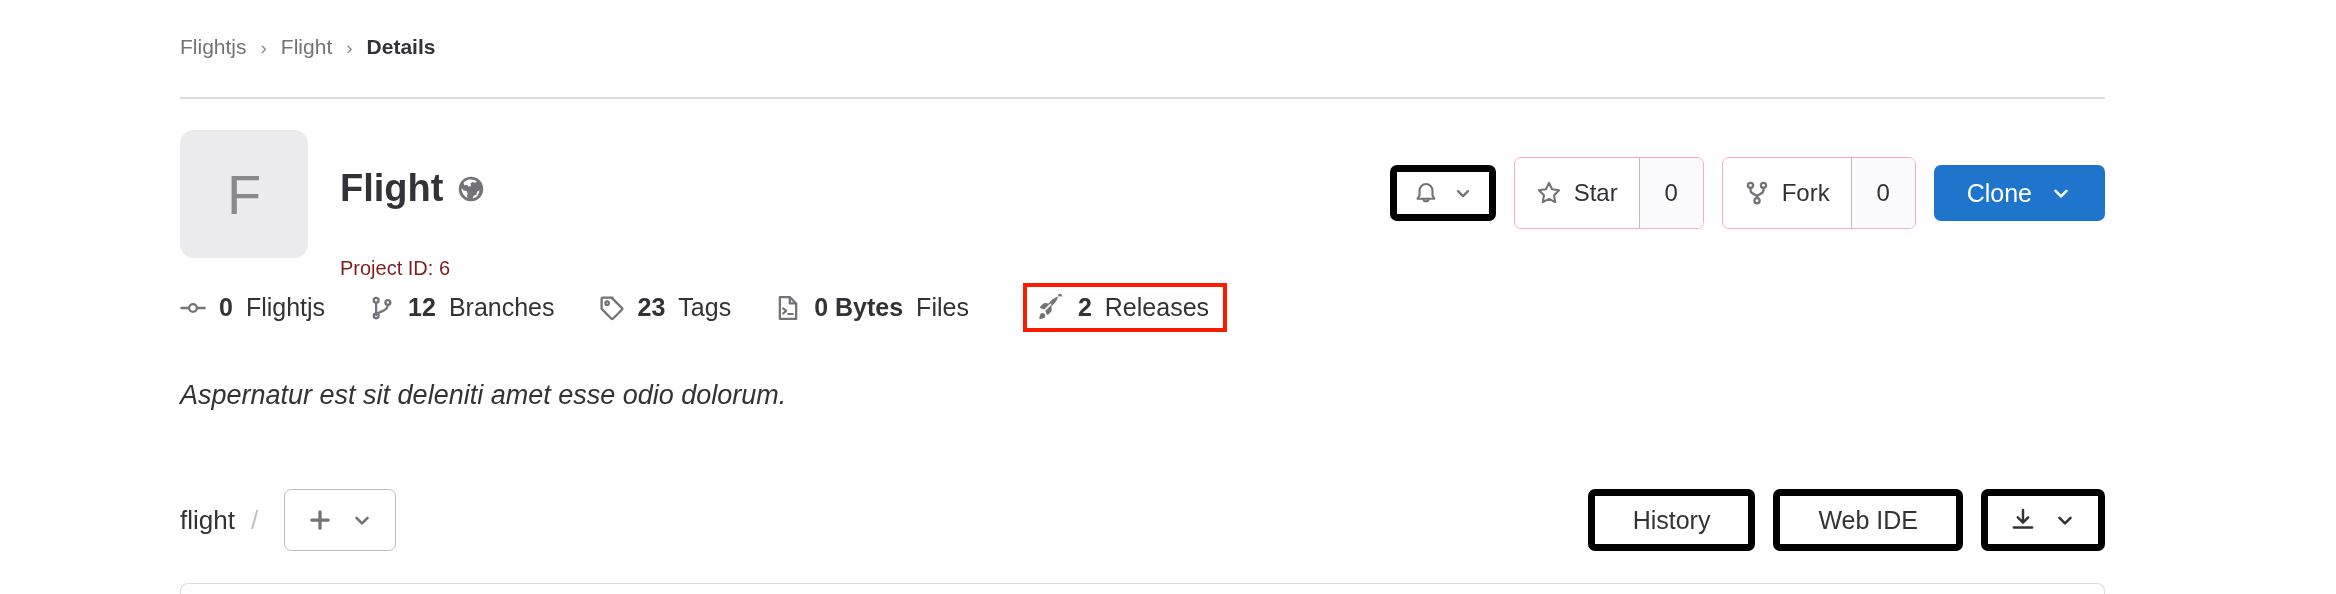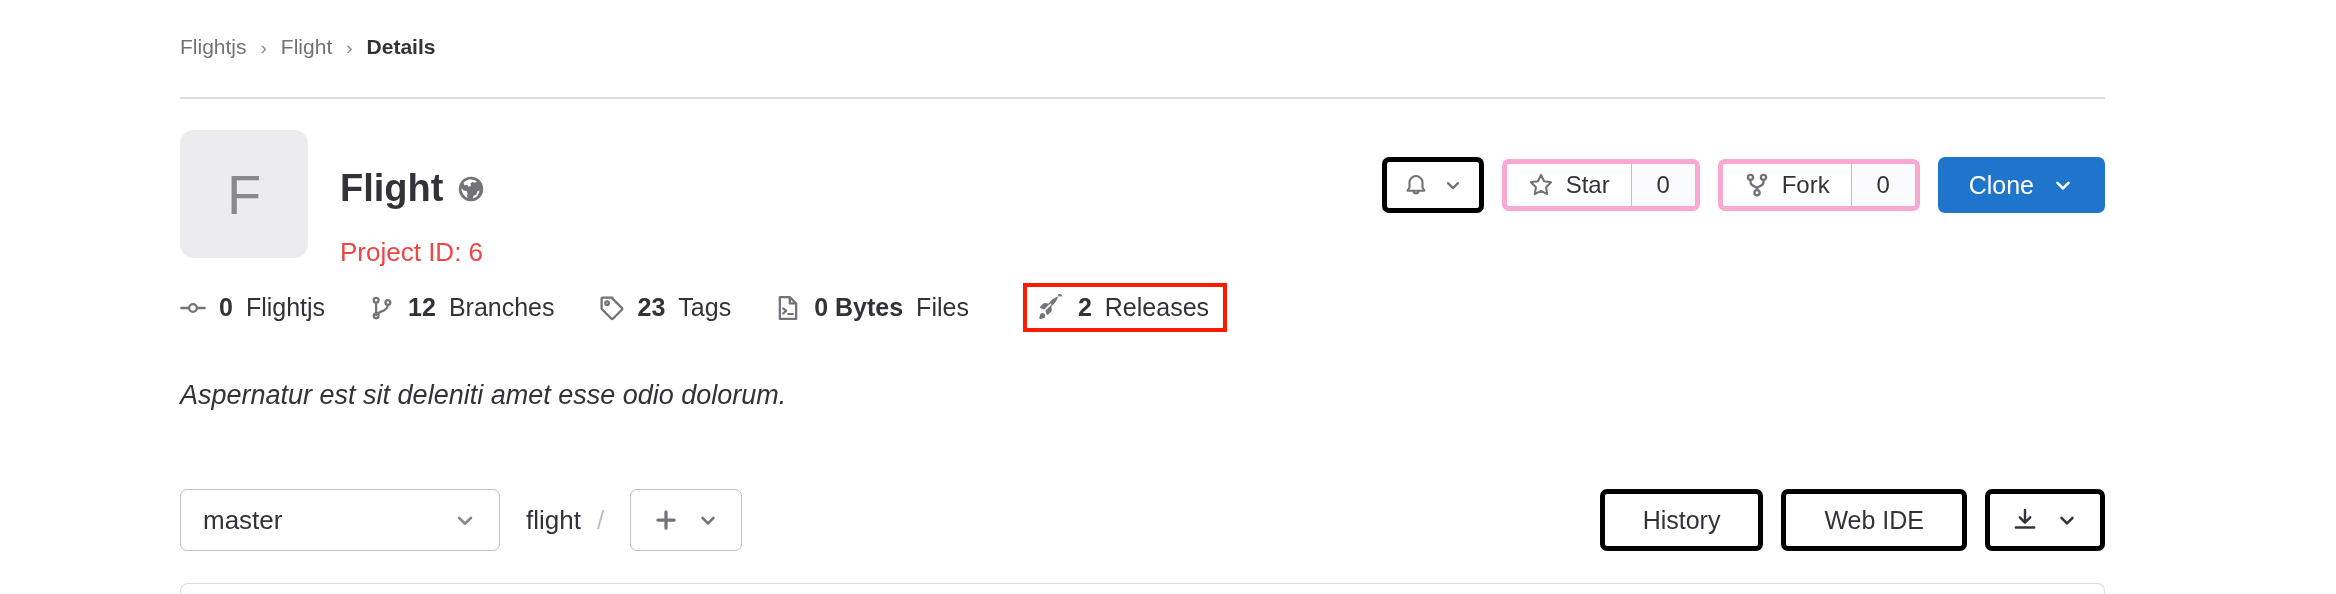--- a/index.html
+++ b/index.html
@@ -91,60 +91,60 @@
   }
   .project-title {
     font-size: 38px;
     font-weight: 700;
     color: #333238;
     line-height: 1.15;
     white-space: nowrap;
   }
   .visibility-icon { display: block; }
   .project-id {
-    margin-top: 0;
-    font-size: 26px;
-    color: #ef4444;
+    margin-top: 20px;
+    font-size: 20px;
+    color: #7f1d1d;
     white-space: nowrap;
   }
 
   
   .actions {
     position: absolute;
     top: 157px;
     right: 231px;
     display: flex;
     align-items: center;
     gap: 18px;
   }
   .btn {
     display: inline-flex;
     align-items: center;
     justify-content: center;
-    border: 5px solid #000000;
+    border: 7px solid #000000;
     background: #fff;
     border-radius: 7px;
     height: 56px;
     padding: 0 20px;
     font-size: 24px;
     color: #333238;
     font-family: "Liberation Sans", sans-serif;
     white-space: nowrap;
     cursor: pointer;
   }
   .btn-notify {
     padding: 0 16px;
     gap: 14px;
   }
   .split {
     display: inline-flex;
     align-items: stretch;
-    border: 5px solid #f9a8d4;
+    border: 1px solid #f9a8d4;
     border-radius: 7px;
-    height: 52px;
+    height: 72px;
     background: #fff;
     overflow: hidden;
     cursor: pointer;
   }
   .split .part {
     display: inline-flex;
     align-items: center;
     gap: 12px;
     padding: 0 21px;
     font-size: 24px;
@@ -428,28 +428,20 @@
       </span>
       <span class="num">2</span>
       <span class="unit">Releases</span>
     </a>
   </div>
 
   <p class="description">Aspernatur est sit deleniti amet esse odio dolorum.</p>
 
   <div class="file-toolbar">
     <div class="toolbar-left">
-      <div class="branch-select">
-        <span>master</span>
-        <span>
-          <svg class="ic" width="24" height="24" viewBox="0 0 16 16" fill="none" stroke="#89888d" stroke-width="1.7" stroke-linecap="round" stroke-linejoin="round">
-            <path d="M4 6.5 8 10.5l4-4"></path>
-          </svg>
-        </span>
-      </div>
 
       <div class="path-crumb">
         <a class="crumb" href="#" style="color:#333238;font-size:26px;">flight</a>
         <span class="path-sep">/</span>
       </div>
 
       <button class="btn-add">
         <span>
           <svg class="ic" width="26" height="26" viewBox="0 0 16 16" fill="none" stroke="#737278" stroke-width="2" stroke-linecap="round">
             <path d="M8 3v10M3 8h10"></path>

